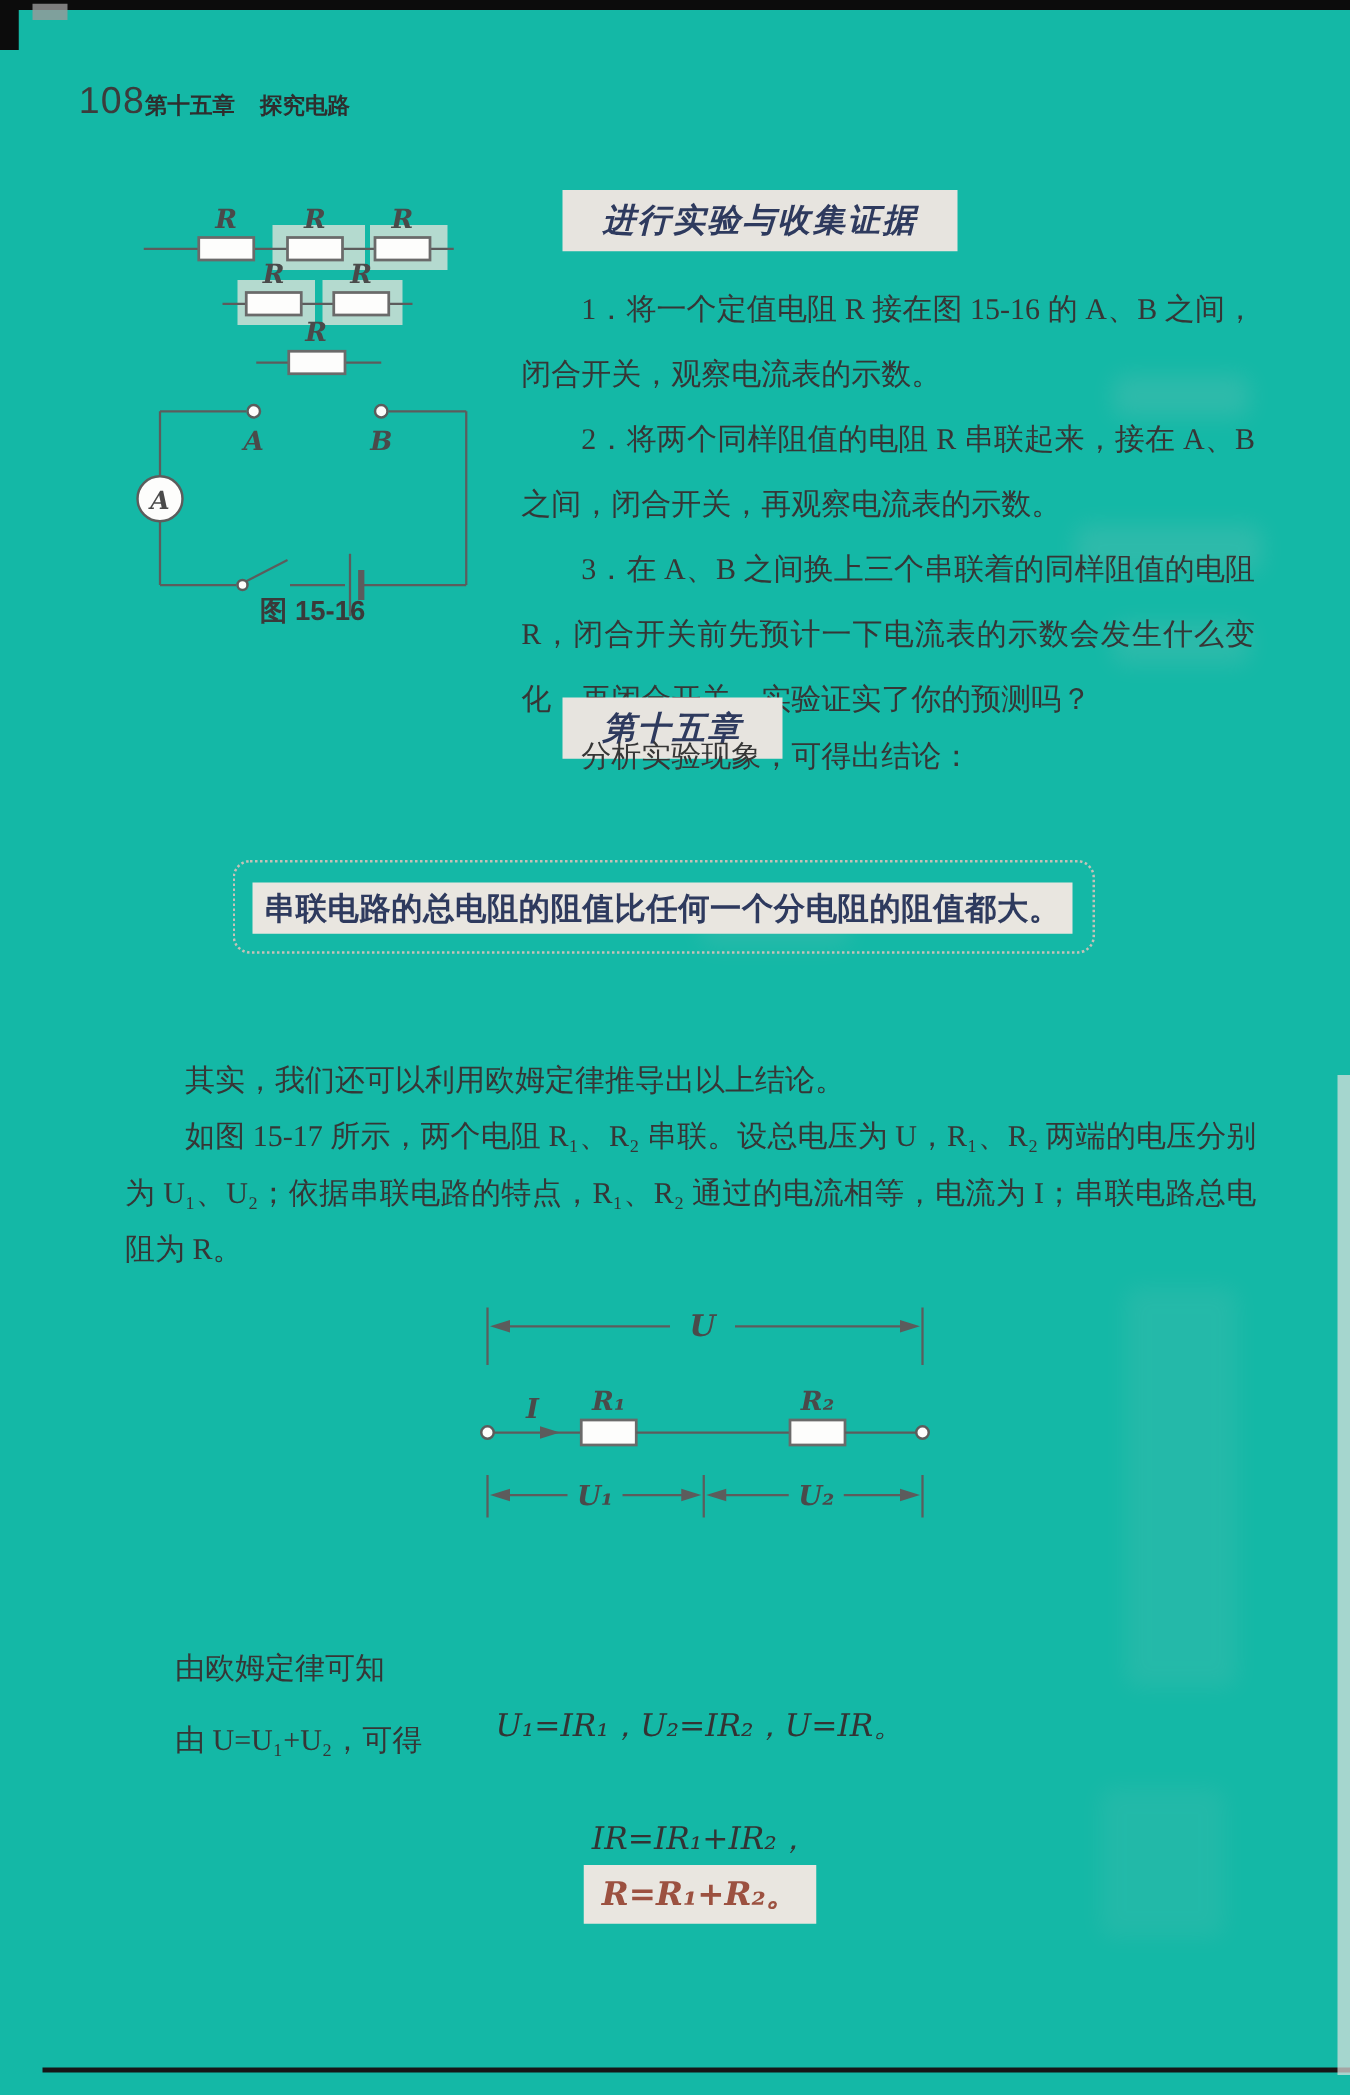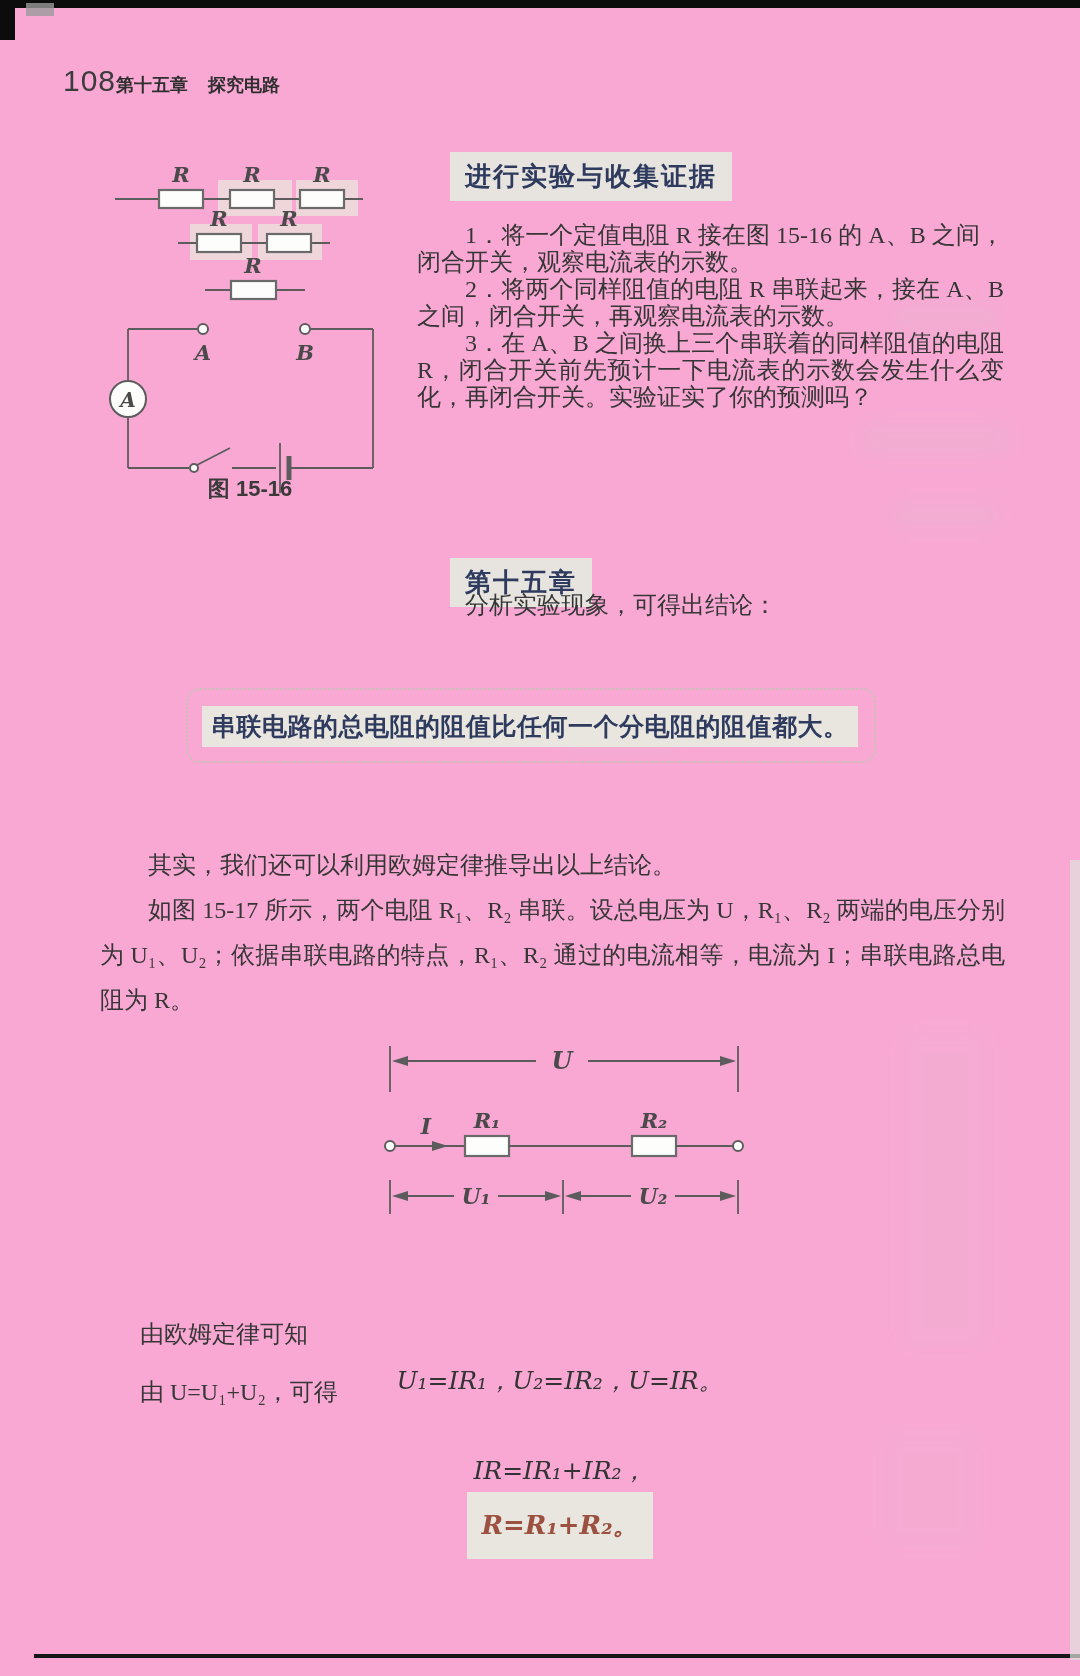--- a/index.html
+++ b/index.html
@@ -1,18 +1,18 @@
 <!DOCTYPE html>
 <html><head>
 <meta charset="utf-8">
 <style>
   html,body{margin:0;padding:0;background:#e9e9e9;}
   .page{
     position:relative; width:1080px; height:1676px; margin:0 auto;
-    background:#f9a8d4; overflow:hidden;
+    background:#14b8a6; overflow:hidden;
     font-family:"Liberation Serif","DejaVu Serif",serif; color:#333;
   }
   
   .edge-top{position:absolute;top:0;left:0;width:1080px;height:8px;background:#0c0c0c;}
   .edge-notch{position:absolute;top:0;left:0;width:15px;height:40px;background:#0c0c0c;}
   .edge-mark{position:absolute;top:3px;left:26px;width:28px;height:13px;background:#9a9a9a;opacity:.8;}
   .edge-bottom{position:absolute;top:1654px;left:34px;width:1046px;height:4px;background:#161616;}
   .edge-right{position:absolute;top:860px;left:1070px;width:10px;height:800px;background:#e3e3e0;opacity:.7;}
   .ghost{position:absolute;background:#c9c9c6;filter:blur(9px);border-radius:10px;}
 
@@ -31,40 +31,40 @@
   .svg-var{font-family:"DejaVu Serif","Liberation Serif",serif;font-style:italic;
            fill:#4a4a4a;font-weight:bold;}
   .arrowhead{fill:#5c5c5c;stroke:none;}
 
   .fig-caption{position:absolute;text-align:center;
     font-family:"Liberation Sans","DejaVu Sans",sans-serif;
     font-weight:bold;font-size:22px;color:#3a3a3a;}
 
   .badge{position:absolute;display:inline-block;background:#e7e4df;color:#2e3a5e;
     font-family:"Liberation Sans","DejaVu Sans",sans-serif;
-    font-weight:bold;font-size:26px;letter-spacing:2px;padding:7px 15px;}
-
-  .textcol{position:absolute;font-size:24px;line-height:27px;text-align:justify;color:#363636;}
+    font-weight:bold;font-size:26px;letter-spacing:2px;padding:7px 32px;font-style:italic;}
+
+  .textcol{position:absolute;font-size:24px;line-height:52px;text-align:justify;color:#363636;}
   .textcol p{margin:0;text-indent:2em;}
 
   .intro-line{position:absolute;font-size:24px;color:#363636;text-indent:2em;}
 
   .conclusion-box{position:absolute;left:186px;top:688px;width:690px;box-sizing:border-box;
     border:2px dotted #c6c2b8;border-radius:14px;padding:16px 0 14px 14px;}
   .conclusion-text{display:inline-block;background:#e9e6e0;color:#2e3a5e;
     font-family:"Liberation Sans","DejaVu Sans",sans-serif;
     font-weight:bold;font-size:25px;padding:4px 9px;letter-spacing:.5px;}
 
   .formula{font-family:"DejaVu Serif","Liberation Serif",serif;font-style:italic;
     color:#333;font-size:25px;}
   .formula-center{position:absolute;left:300px;width:520px;text-align:center;}
   .deriv-line{position:absolute;left:140px;font-size:24px;color:#363636;}
   .formula-final{display:inline-block;background:#e9e6e0;color:#9c5140;font-weight:bold;
     font-family:"DejaVu Serif","Liberation Serif",serif;font-style:italic;
-    font-size:26px;padding:16px 14px;}
+    font-size:26px;padding:6px 14px;}
 </style>
 </head>
 <body>
 
 <div class="page">
 
   <div class="edge-top"></div>
   <div class="edge-notch"></div>
   <div class="edge-mark"></div>
   <div class="edge-bottom"></div>

